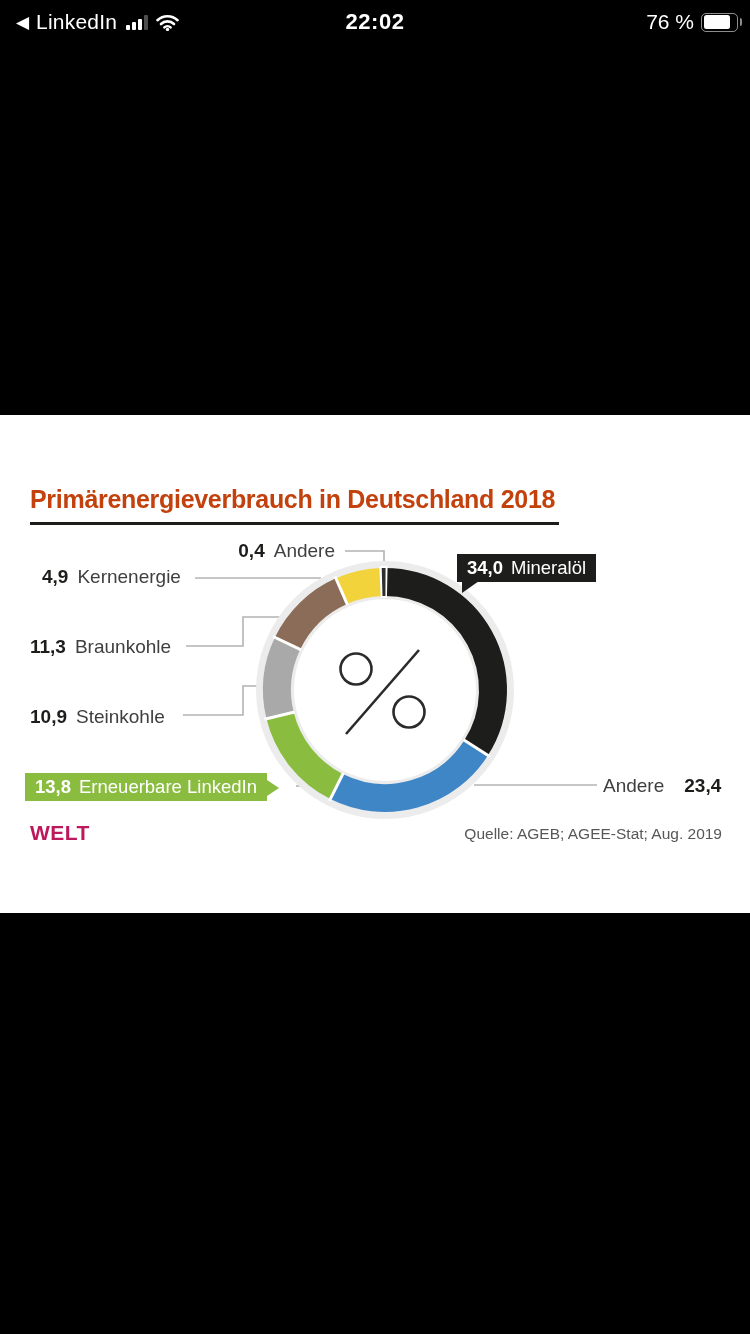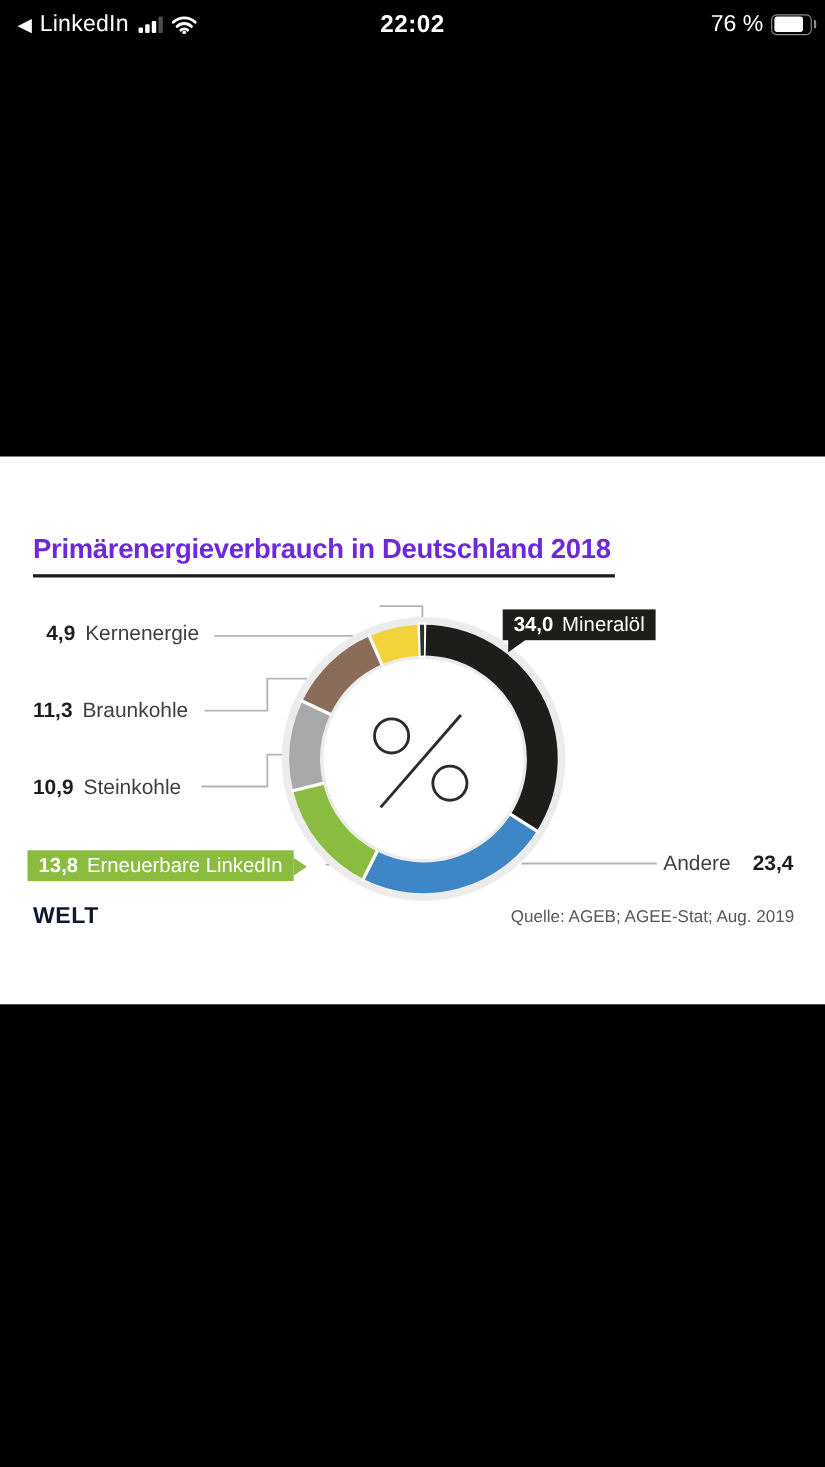--- a/index.html
+++ b/index.html
@@ -20,42 +20,42 @@
   .wifi{margin-left:6px;display:block;}
   .sb-time{position:absolute;left:0;right:0;top:0;height:44px;display:flex;align-items:center;justify-content:center;
     font-size:22px;font-weight:700;letter-spacing:0.5px;}
   .sb-right{position:absolute;right:12px;top:0;height:44px;display:flex;align-items:center;}
   .batt-pct{font-size:21px;margin-right:7px;}
   .battery{position:relative;width:35px;height:17px;border:1.5px solid rgba(255,255,255,0.55);border-radius:5px;}
   .battery .fill{position:absolute;left:1.5px;top:1.5px;bottom:1.5px;background:#fff;border-radius:2.5px;}
   .battery .tip{position:absolute;right:-5px;top:4.5px;width:2.5px;height:8px;background:rgba(255,255,255,0.55);border-radius:0 2px 2px 0;}
   
   .card{position:absolute;left:0;top:415px;width:750px;height:498px;background:#fff;}
-  .chart-title{position:absolute;left:30px;top:70px;font-size:25px;font-weight:800;color:#6d28d9;
+  .chart-title{position:absolute;left:30px;top:70px;font-size:25px;font-weight:800;color:#c2410c;
     letter-spacing:-0.3px;border-bottom:3px solid #1d1d1b;padding-bottom:8px;padding-right:4px;}
   .chart-svg{position:absolute;left:0;top:0;z-index:1;}
   
   .seg-label{position:absolute;z-index:2;font-size:19px;color:#3f3f3f;white-space:nowrap;}
   .seg-label .num{font-weight:800;color:#1d1d1b;margin-right:9px;}
   .lbl-andere{left:0;top:125px;width:335px;text-align:right;}
   .lbl-kern{left:42px;top:151px;}
   .lbl-braun{left:30px;top:221px;}
   .lbl-stein{left:30px;top:291px;}
   .lbl-erdgas{left:603px;top:360px;}
   .lbl-erdgas .num{margin-right:0;margin-left:20px;}
   .tag{position:absolute;z-index:2;font-size:18.5px;white-space:nowrap;color:#fff;padding:3px 10px;}
   .tag .num{font-weight:800;margin-right:8px;}
   .tag-erneuerbare{left:25px;top:358px;background:#8abd3f;}
   .tag-erneuerbare:after{content:"";position:absolute;right:-12px;top:7px;width:0;height:0;
     border-top:8px solid transparent;border-bottom:8px solid transparent;border-left:12px solid #8abd3f;}
   .tag-mineraloel{left:457px;top:139px;background:#1d1d1b;}
   .tag-mineraloel:after{content:"";position:absolute;left:5px;bottom:-11px;width:0;height:0;
     border-right:17px solid transparent;border-top:12px solid #1d1d1b;}
   .welt-logo{position:absolute;left:30px;top:406px;z-index:2;font-size:21px;font-weight:900;
-    color:#0f172a;letter-spacing:0.5px;}
+    color:#be185d;letter-spacing:0.5px;}
   .source-text{position:absolute;right:28px;top:410px;z-index:2;font-size:15.5px;color:#575757;}
 </style>
 </head>
 <body>
 
 <div class="statusbar">
   <div class="sb-left">
     <span class="back-chevron">◀</span>
     <span class="back-app">LinkedIn</span>
     <span class="signal">
@@ -114,20 +114,23 @@
         <circle cx="385" cy="275" r="91" fill="#ffffff"></circle>
       </g>
 
     <g stroke="#2b2b2b" stroke-width="2.6" fill="none">
       <circle cx="356" cy="254" r="15.5"></circle>
       <circle cx="409" cy="297" r="15.5"></circle>
       <line x1="419" y1="235" x2="346" y2="319"></line>
     </g>
   </svg>
 
+  <div class="seg-label lbl-andere">
+    <span class="num">0,4</span><span class="lbl">Andere</span>
+  </div>
   <div class="seg-label lbl-kern">
     <span class="num">4,9</span><span class="lbl">Kernenergie</span>
   </div>
   <div class="seg-label lbl-braun">
     <span class="num">11,3</span><span class="lbl">Braunkohle</span>
   </div>
   <div class="seg-label lbl-stein">
     <span class="num">10,9</span><span class="lbl">Steinkohle</span>
   </div>
   <div class="tag tag-erneuerbare">

